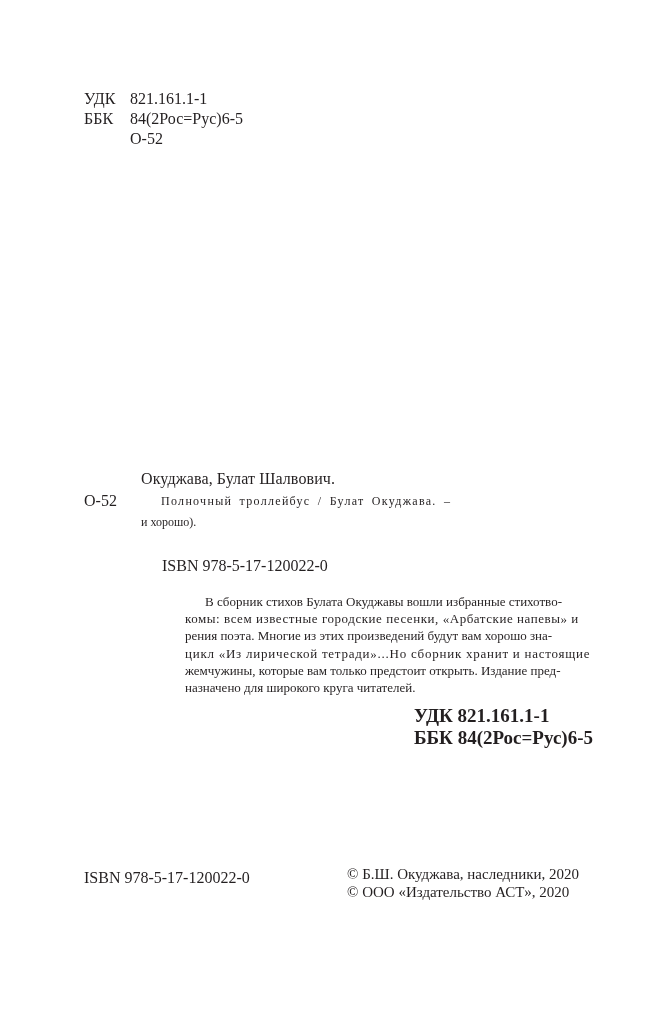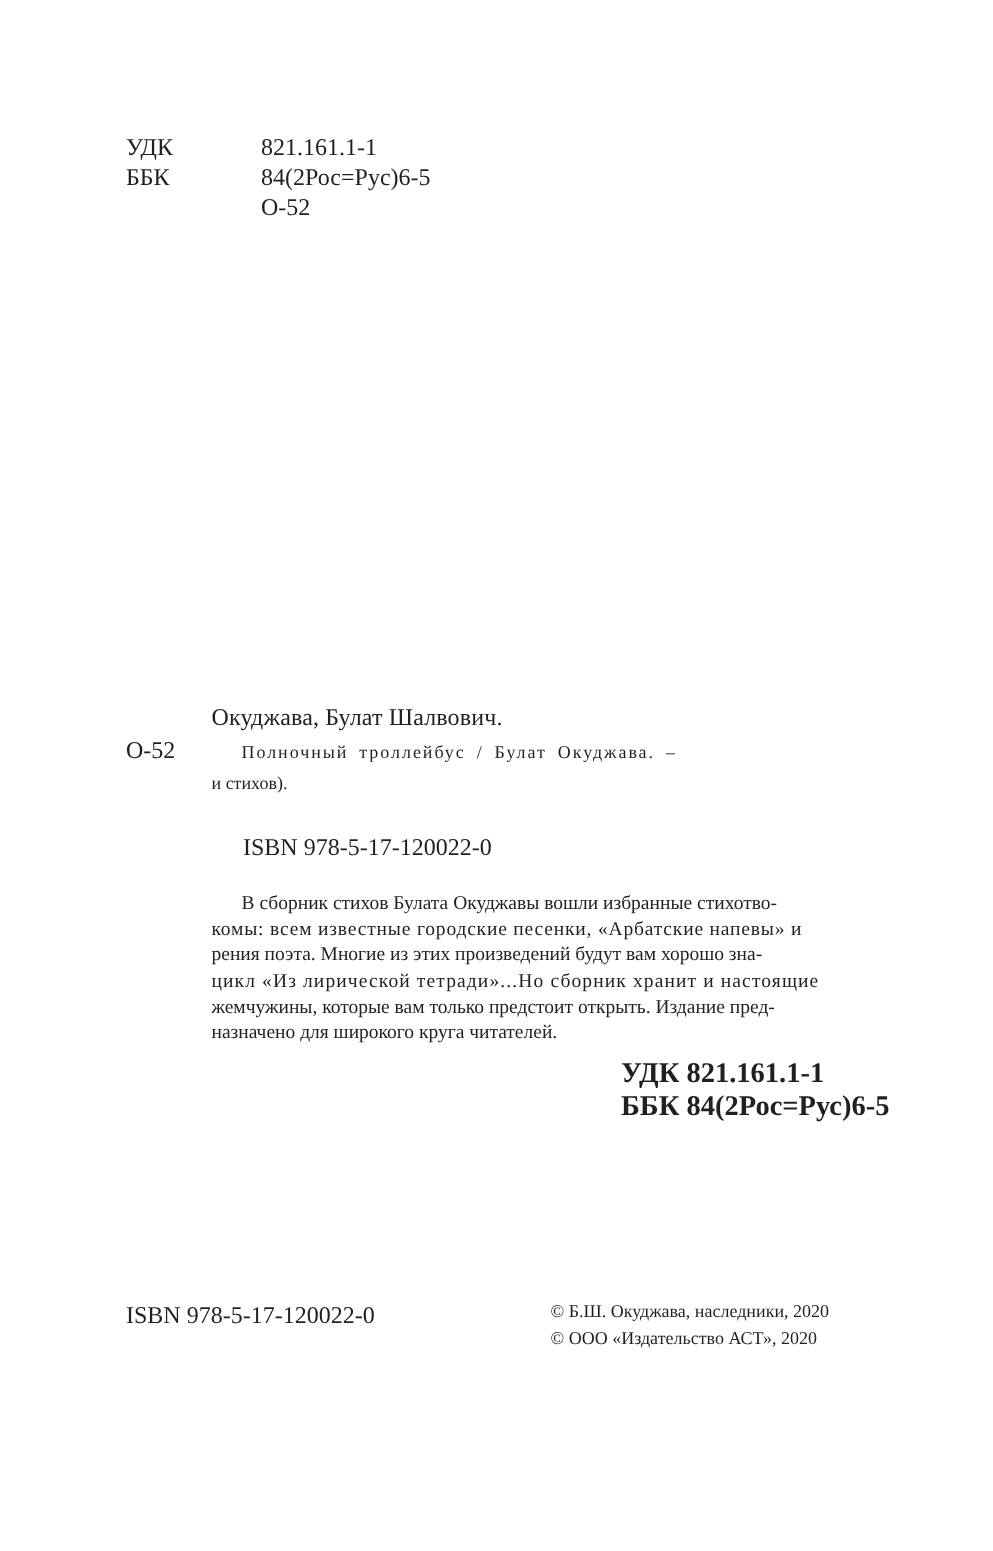--- a/index.html
+++ b/index.html
@@ -17,21 +17,21 @@
     }
     .abs { position: absolute; }
 
     
     .class-block {
       left: 84px;
       top: 89px;
       font-size: 16px;
       line-height: 20px;
     }
-    .class-row { display: flex; height: 20px; gap: 44px; }
+    .class-row { display: flex; height: 20px; }
     .class-label { width: 46px; }
     .class-value { }
 
     
     .author {
       left: 141px;
       top: 469px;
       font-size: 16px;
       font-weight: normal;
       line-height: 20px;
@@ -63,21 +63,21 @@
     }
 
     
     .annotation {
       left: 141px;
       top: 593px;
       width: 439px;
       font-size: 13px;
       line-height: 17.2px;
     }
-    .ann-line { white-space: nowrap; }
+    .ann-line { white-space: nowrap; margin-left: 44px; }
     .ann-line.first { padding-left: 20px; }
     .ann-line.spread { letter-spacing: 0.55px; }
     .ann-line.spread2 { letter-spacing: 0.75px; }
 
     
     .class-right {
       left: 414px;
       top: 705px;
       font-size: 19px;
       font-weight: bold;
@@ -85,23 +85,23 @@
     }
 
     
     .isbn-bottom {
       left: 84px;
       top: 868px;
       font-size: 16px;
       line-height: 20px;
     }
     .copyright {
-      left: 367px;
+      left: 347px;
       top: 866px;
-      font-size: 12px;
+      font-size: 15px;
       line-height: 17.5px;
     }
   </style>
 </head>
 <body>
 
 <div class="abs class-block">
   <div class="class-row">
     <span class="class-label">УДК</span>
     <span class="class-value">821.161.1-1</span>
@@ -113,21 +113,21 @@
   <div class="class-row">
     <span class="class-label"></span>
     <span class="class-value">О-52</span>
   </div>
 </div>
 
 <div class="abs author">Окуджава, Булат Шалвович.</div>
 <div class="abs cutter-left">О-52</div>
 <div class="abs bib-body">
   <div class="bib-line indent">Полночный троллейбус / Булат Окуджава. –</div>
-  <div class="bib-line">и стихов).</div>
+  <div class="bib-line">и хорошо).</div>
 </div>
 <div class="abs isbn-inline">ISBN 978-5-17-120022-0</div>
 
 <div class="abs annotation">
   <div class="ann-line first">В сборник стихов Булата Окуджавы вошли избранные стихотво-</div>
   <div class="ann-line spread">комы: всем известные городские песенки, «Арбатские напевы» и</div>
   <div class="ann-line">рения поэта. Многие из этих произведений будут вам хорошо зна-</div>
   <div class="ann-line spread2">цикл «Из лирической тетради»...Но сборник хранит и настоящие</div>
   <div class="ann-line">жемчужины, которые вам только предстоит открыть. Издание пред-</div>
   <div class="ann-line">назначено для широкого круга читателей.</div>

